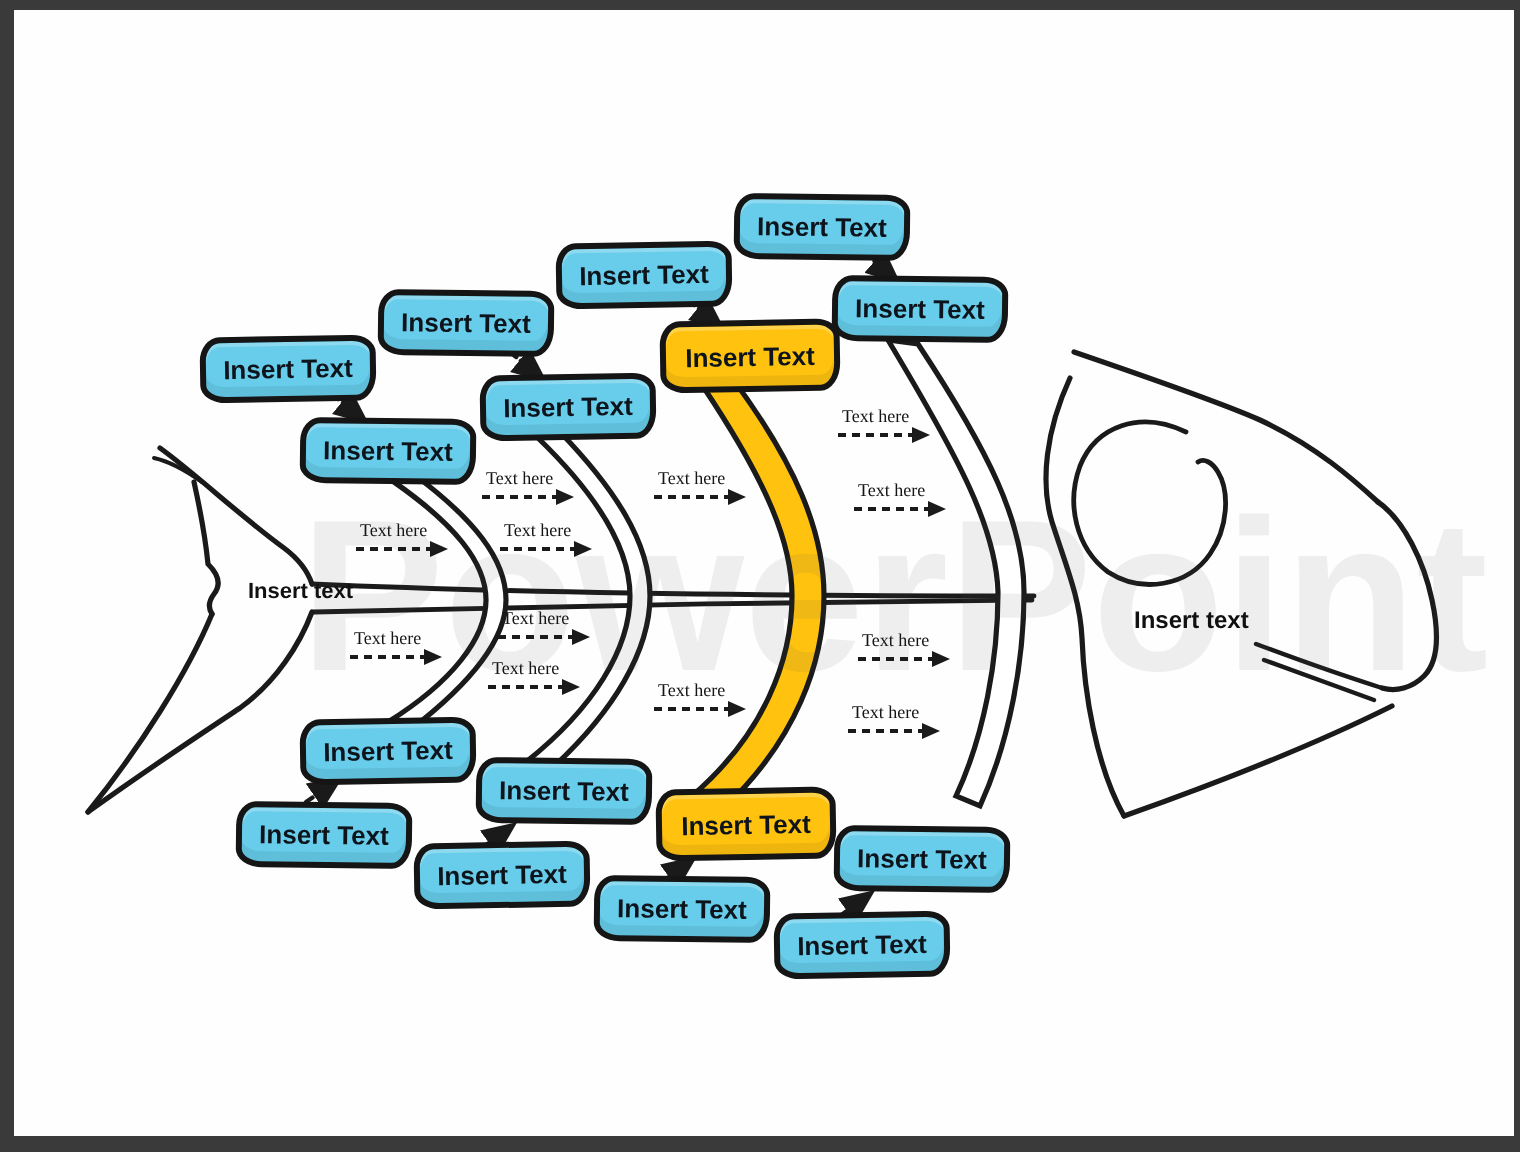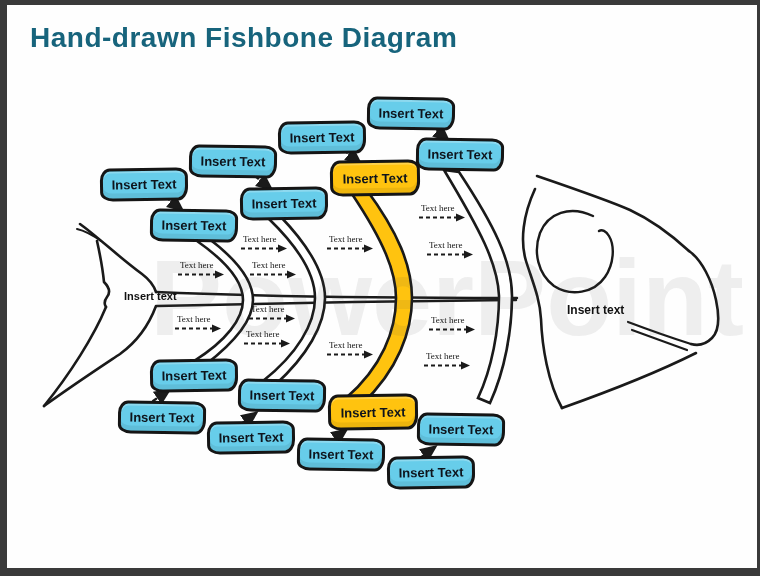--- a/index.html
+++ b/index.html
@@ -41,21 +41,20 @@
     position:absolute;font-weight:bold;color:#111;font-size:11px;
   }
 </style>
 </head>
 <body>
 
 <div class="slide"></div>
 
 <div class="stage">
 
-  <div class="page-title">Hand-drawn Fishbone Diagram</div>
 
   <svg class="fish-svg" width="760" height="576" viewBox="0 0 760 576">
     <defs>
       <marker id="ah" markerWidth="9" markerHeight="8" refX="6.5" refY="3.5" orient="auto">
         <path d="M0,0 L8,3.5 L0,7 Z" fill="#1a1a1a"></path>
       </marker>
     </defs>
     <g fill="none" stroke="#1a1a1a" stroke-width="2.6" stroke-linecap="round">
 
       <path d="M80,224 C98,237 120,258 142,274 C150,280 154,286 156,292"></path>

